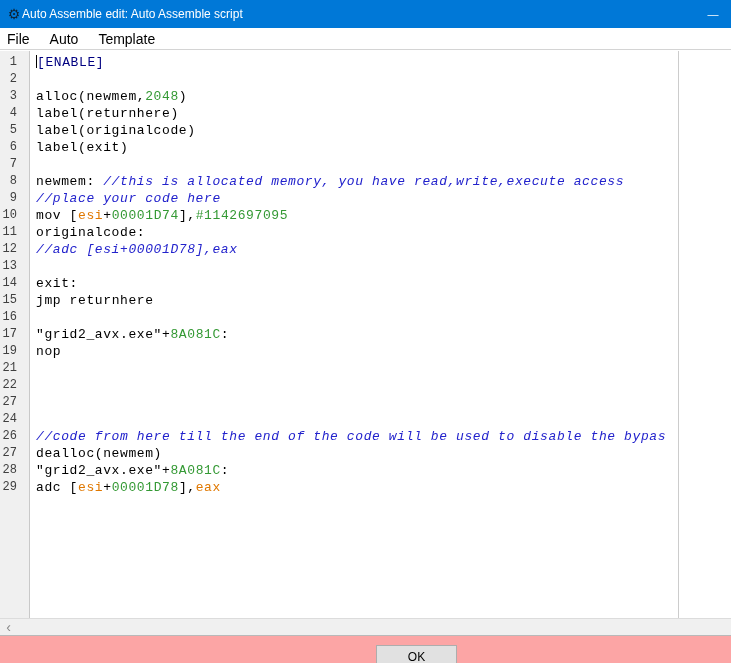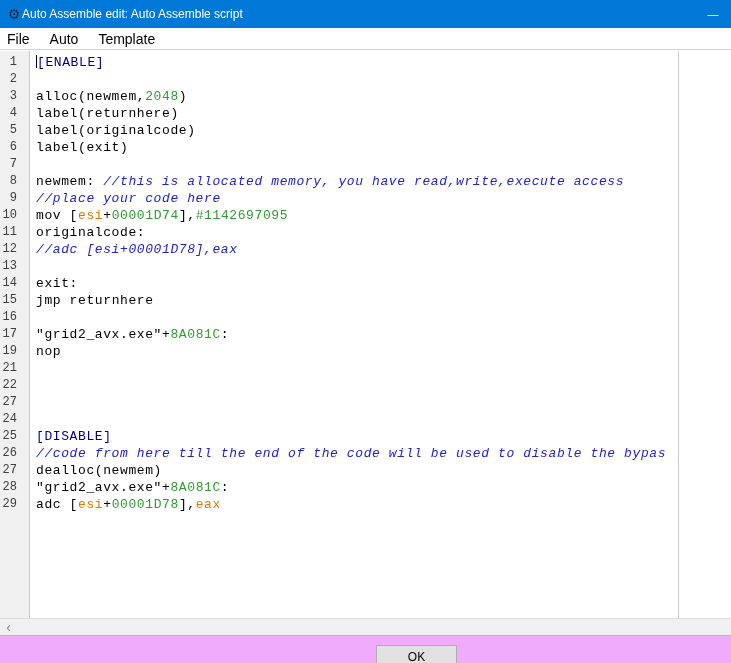--- a/index.html
+++ b/index.html
@@ -74,21 +74,21 @@
     background:#f0f0f0; border-top:1px solid #dcdcdc; display:flex; align-items:center;
   }
   .scroll-left {
     width:17px; height:17px; display:flex; align-items:center; justify-content:center;
     color:#8a8a8a; font-size:14px; line-height:17px;
   }
 
   
   .bottom-panel {
     position:absolute; top:635px; left:0; width:731px; height:28px;
-    background:#f0abfc; border-top:1px solid #b9b9b9;
+    background:#fca5a5; border-top:1px solid #b9b9b9;
   }
   .ok-btn {
     position:absolute; left:376px; top:9px; width:81px; height:23px;
     background:var(--button_bg,#e1e1e1); border:1px solid var(--button_border,#adadad);
     font-size:12px; font-family:"Liberation Sans",sans-serif; color:#000;
     text-align:center; padding:0;
   }
 </style>
 </head>
 <body style="--titlebar_bg: #0078d7; --title_text: #ffffff; --comment: #2222cc; --section: #000080; --number: #349934; --register: #e07800; --code: #000000; --line_number: #404040; --gutter_bg: #f0f0f0; --button_bg: #e1e1e1; --button_border: #adadad;">
@@ -123,21 +123,20 @@
       <div class="code-row"><span class="ln">13</span><span class="code">&nbsp;</span></div>
       <div class="code-row"><span class="ln">14</span><span class="code"><span>exit:</span></span></div>
       <div class="code-row"><span class="ln">15</span><span class="code"><span class="sg-opcode">jmp</span><span> returnhere</span></span></div>
       <div class="code-row"><span class="ln">16</span><span class="code">&nbsp;</span></div>
       <div class="code-row"><span class="ln">17</span><span class="code"><span>"grid2_avx.exe"+</span><span class="sg-number">8A081C</span><span>:</span></span></div>
       <div class="code-row"><span class="ln">19</span><span class="code"><span class="sg-opcode">nop</span></span></div>
       <div class="code-row"><span class="ln">21</span><span class="code">&nbsp;</span></div>
       <div class="code-row"><span class="ln">22</span><span class="code">&nbsp;</span></div>
       <div class="code-row"><span class="ln">27</span><span class="code">&nbsp;</span></div>
       <div class="code-row"><span class="ln">24</span><span class="code">&nbsp;</span></div>
-      <div class="code-row"><span class="ln">25</span><span class="code"><span class="sg-section">[DISABLE]</span></span></div>
       <div class="code-row"><span class="ln">26</span><span class="code"><span class="sg-comment">//code from here till the end of the code will be used to disable the bypas</span></span></div>
       <div class="code-row"><span class="ln">27</span><span class="code"><span>dealloc(newmem)</span></span></div>
       <div class="code-row"><span class="ln">28</span><span class="code"><span>"grid2_avx.exe"+</span><span class="sg-number">8A081C</span><span>:</span></span></div>
       <div class="code-row"><span class="ln">29</span><span class="code"><span class="sg-opcode">adc</span><span> [</span><span class="sg-register">esi</span><span>+</span><span class="sg-number">00001D78</span><span>],</span><span class="sg-register">eax</span></span></div>
     </div>
   <div class="editor-right-line"></div>
 </div>
 
 <div class="hscroll">
   <span class="scroll-left">‹</span>

